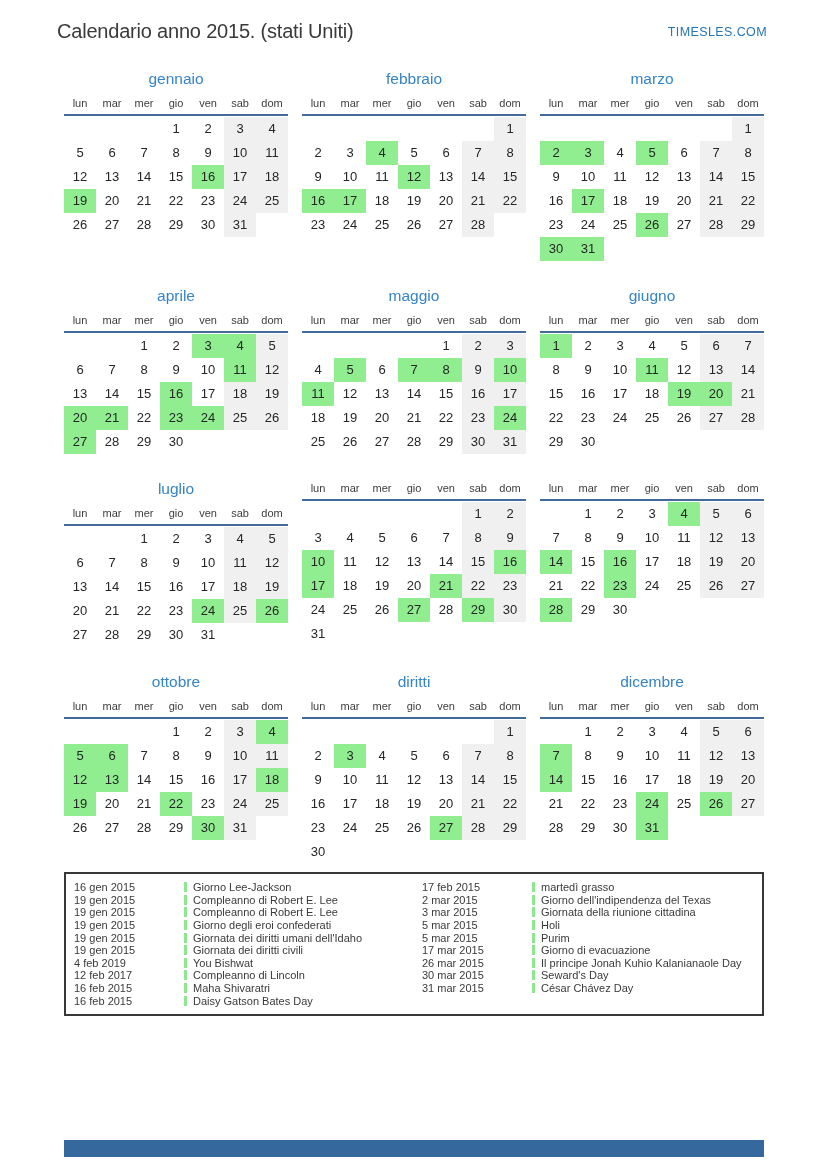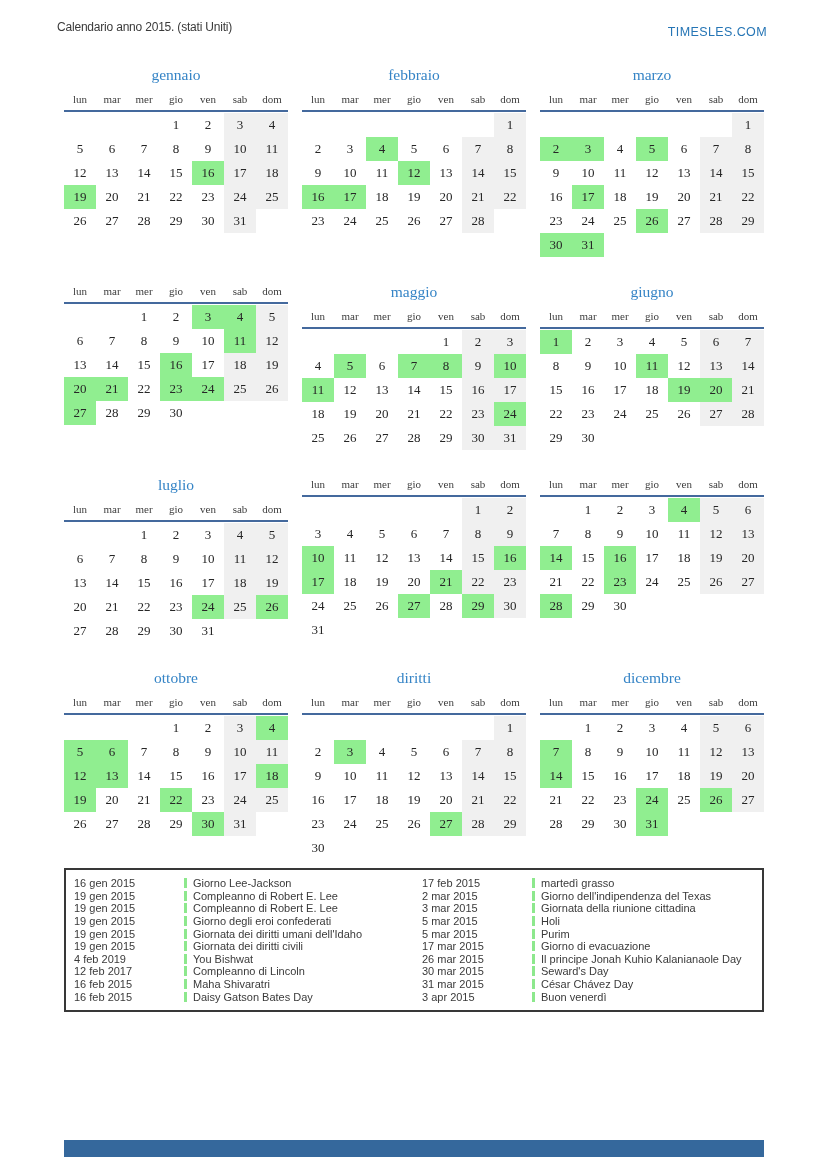--- a/index.html
+++ b/index.html
@@ -1,26 +1,26 @@
 <!DOCTYPE html>
 <html><head>
 <meta charset="utf-8">
 <style>
   * { margin:0; padding:0; box-sizing:border-box; }
   body { background:#fff; font-family:"Liberation Sans", sans-serif; }
   .page { width:827px; height:1169px; background:#ffffff; position:relative; overflow:hidden; }
 
   .page-header { display:flex; justify-content:space-between; align-items:flex-start;
                  padding:20px 60px 0 57px; }
-  .page-title { font-size:12px; color:#3a3a3a; letter-spacing:-0.2px; }
+  .page-title { font-size:20px; color:#3a3a3a; letter-spacing:-0.2px; }
   .site-link { font-size:12.5px; color:#2575b5; text-decoration:none; letter-spacing:0.4px; margin-top:5px; }
 
   .months { margin:27px 0 0 64px; width:700px; display:grid;
             grid-template-columns:repeat(3,224px); column-gap:14px; row-gap:26px;
-            align-items:start;font-family:Liberation Serif, serif; }
+            align-items:start; }
 
   .month-title { text-align:center; font-size:15.5px; color:#3584c6; margin-bottom:7px; }
   .month-grid { display:grid; grid-template-columns:repeat(7,32px); }
   .dow { height:19px; line-height:16px; text-align:center; font-size:11px; color:#3d3d3d; }
   .hline { grid-column:1 / -1; height:2px; background:#44699d; margin-bottom:1px; }
   .day { height:24px; line-height:24px; text-align:center; font-size:13px; color:#262626; }
   .day.weekend { background:#f0f0f0; }
   .day.holiday { background:#90ee90; }
   .day.empty { background:transparent; }
 
@@ -190,20 +190,21 @@
           <div class="day holiday" style="background: rgb(144, 238, 144);">30</div>
           <div class="day holiday" style="background: rgb(144, 238, 144);">31</div>
           <div class="day empty"></div>
           <div class="day empty"></div>
           <div class="day empty"></div>
           <div class="day empty"></div>
           <div class="day empty"></div>
         </div>
       </div>
       <div class="month">
+        <div class="month-title">aprile</div>
         <div class="month-grid">
           <div class="dow">lun</div>
           <div class="dow">mar</div>
           <div class="dow">mer</div>
           <div class="dow">gio</div>
           <div class="dow">ven</div>
           <div class="dow">sab</div>
           <div class="dow">dom</div>
           <div class="hline" style="background: rgb(68, 105, 157);"></div>
           <div class="day empty"></div>
@@ -733,23 +734,18 @@
         <div class="legend-row">
           <span class="legend-date">30 mar 2015</span>
           <span class="legend-marker" style="background: rgb(141, 232, 141);"></span>
           <span class="legend-name">Seward's Day</span>
         </div>
         <div class="legend-row">
           <span class="legend-date">31 mar 2015</span>
           <span class="legend-marker" style="background: rgb(141, 232, 141);"></span>
           <span class="legend-name">César Chávez Day</span>
         </div>
-        <div class="legend-row">
-          <span class="legend-date">3 apr 2015</span>
-          <span class="legend-marker" style="background: rgb(141, 232, 141);"></span>
-          <span class="legend-name">Buon venerdì</span>
-        </div>
       </div>
   </div>
 
   <div class="footer-bar" style="background: rgb(53, 104, 156);"></div>
 
 </div>
 
 </body></html>

